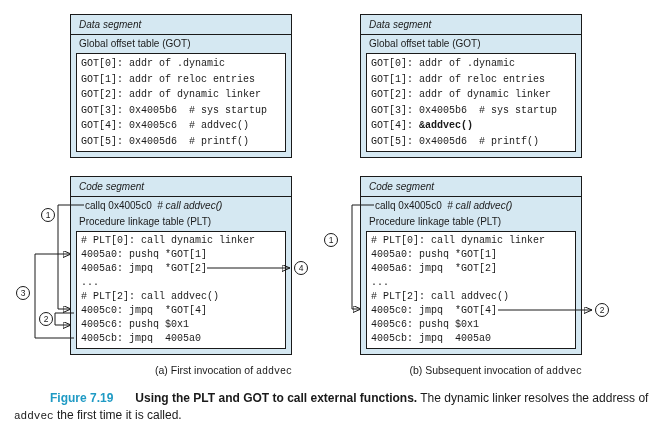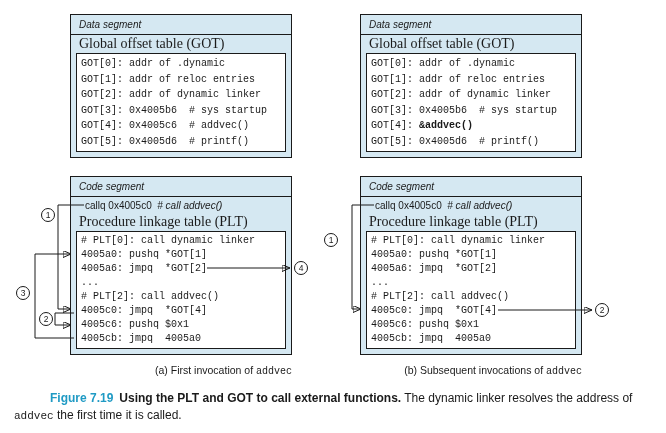--- a/index.html
+++ b/index.html
@@ -3,21 +3,21 @@
 <meta charset="utf-8">
 <style>
   html,body { margin:0; padding:0; background:#ffffff; }
   .canvas { position:relative; width:666px; height:433px; overflow:hidden;
             font-family:"Liberation Sans",sans-serif; color:#1a1a1a; }
 
   .segment-box { position:absolute; width:222px; background:#d5e8f2;
                  border:1.5px solid #1a1a1a; box-sizing:border-box; }
   .seg-title { font-style:italic; font-size:10px; line-height:12px;
                padding:4px 8px 3px; border-bottom:1px solid #1a1a1a; }
-  .seg-sub   { font-size:14px; line-height:14px; margin:2px 8px 0;font-family:Liberation Serif, serif; }
+  .seg-sub   { font-size:10px; line-height:14px; margin:2px 8px 0; }
   .inner-box { background:#ffffff; border:1px solid #1a1a1a;
                margin:2px 5px 5px; padding:2px 0 2px 4px; }
   .code-line { font-family:"Liberation Mono",monospace; font-size:10px;
                line-height:14px; white-space:pre; }
   .got .code-line { line-height:15.5px; }
   .code-line .it { }
   .code-line .bold { font-weight:bold; }
   .call-line { font-family:Liberation Sans, sans-serif; font-size:10px;
                line-height:14px; margin:2px 0 0 14px; white-space:pre; }
   .call-line .it { font-style:italic; }
@@ -27,21 +27,21 @@
 
   .step-circle { position:absolute; width:12px; height:12px; border:1px solid #1a1a1a;
                  border-radius:50%; background:#ffffff; font-size:8.5px; line-height:12px;
                  text-align:center; box-sizing:content-box; }
 
   .panel-caption { position:absolute; width:222px; text-align:right; font-size:10.5px; }
   .panel-caption .mono { font-family:"Liberation Mono",monospace; font-size:10px; }
 
   .fig-caption { position:absolute; left:14px; top:390px; width:644px;
                  font-size:12px; line-height:16.5px; }
-  .fig-label { color:#1f9ac4; font-weight:bold; margin-right:6px;padding-left:36px; }
+  .fig-label { color:#1f9ac4; font-weight:bold; margin-right:22px;padding-left:36px; }
   .fig-title { font-weight:bold; }
   .fig-mono  { font-family:"Liberation Mono",monospace; font-size:11px; }
 
   
   #data-box-a { left:70px;  top:14px; }
   #code-box-a { left:70px;  top:176px; }
   #data-box-b { left:360px; top:14px; }
   #code-box-b { left:360px; top:176px; }
   #caption-a  { left:70px;  top:364px; }
   #caption-b  { left:360px; top:364px; }
@@ -130,19 +130,19 @@
   </svg>
 
   <div class="step-circle" id="step-a1">1</div>
   <div class="step-circle" id="step-a2">2</div>
   <div class="step-circle" id="step-a3">3</div>
   <div class="step-circle" id="step-a4">4</div>
   <div class="step-circle" id="step-b1">1</div>
   <div class="step-circle" id="step-b2">2</div>
 
   <div class="panel-caption" id="caption-a"><span>(a) First invocation of </span><span class="mono">addvec</span></div>
-  <div class="panel-caption" id="caption-b"><span>(b) Subsequent invocations of </span><span class="mono">addvec</span></div>
+  <div class="panel-caption" id="caption-b"><span>(b) Subsequent invocation of </span><span class="mono">addvec</span></div>
 
   <div class="fig-caption">
     <span class="fig-label">Figure 7.19</span><span class="fig-title">Using the PLT and GOT to call external functions.</span><span> The dynamic linker resolves the address of </span><span class="fig-mono">addvec</span><span> the first time it is called.</span>
   </div>
 
 </div>
 
 </body></html>

